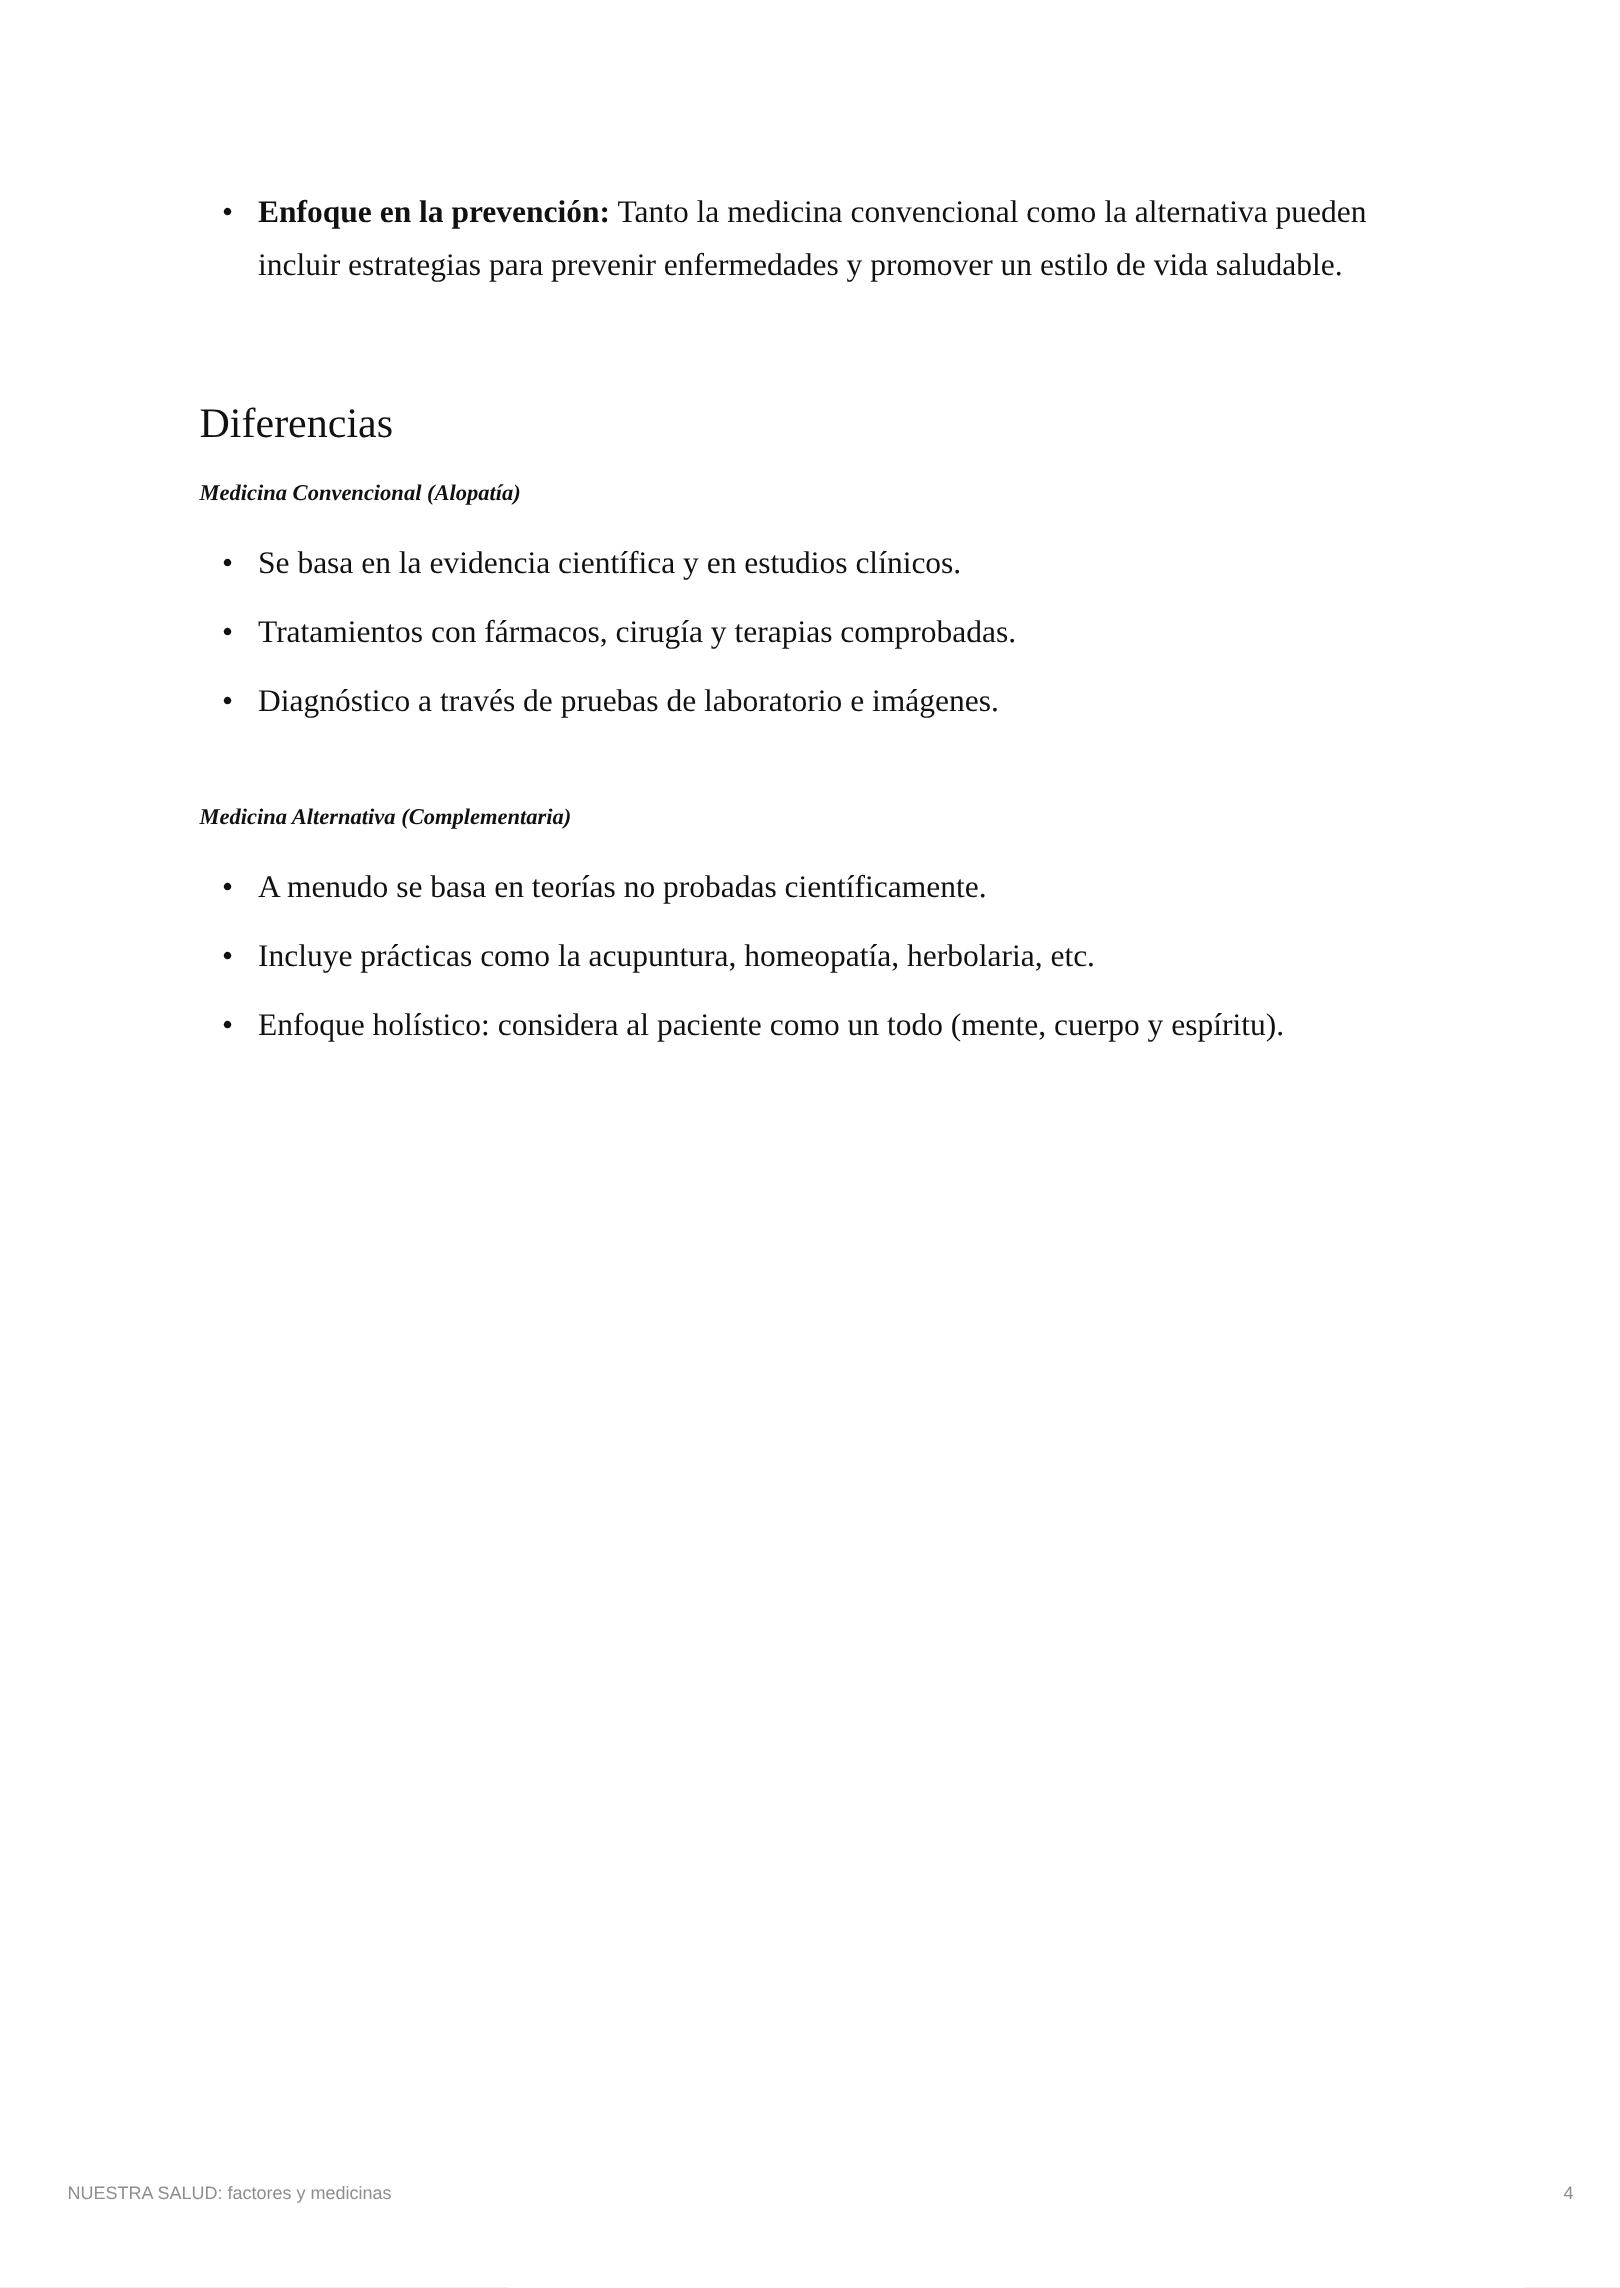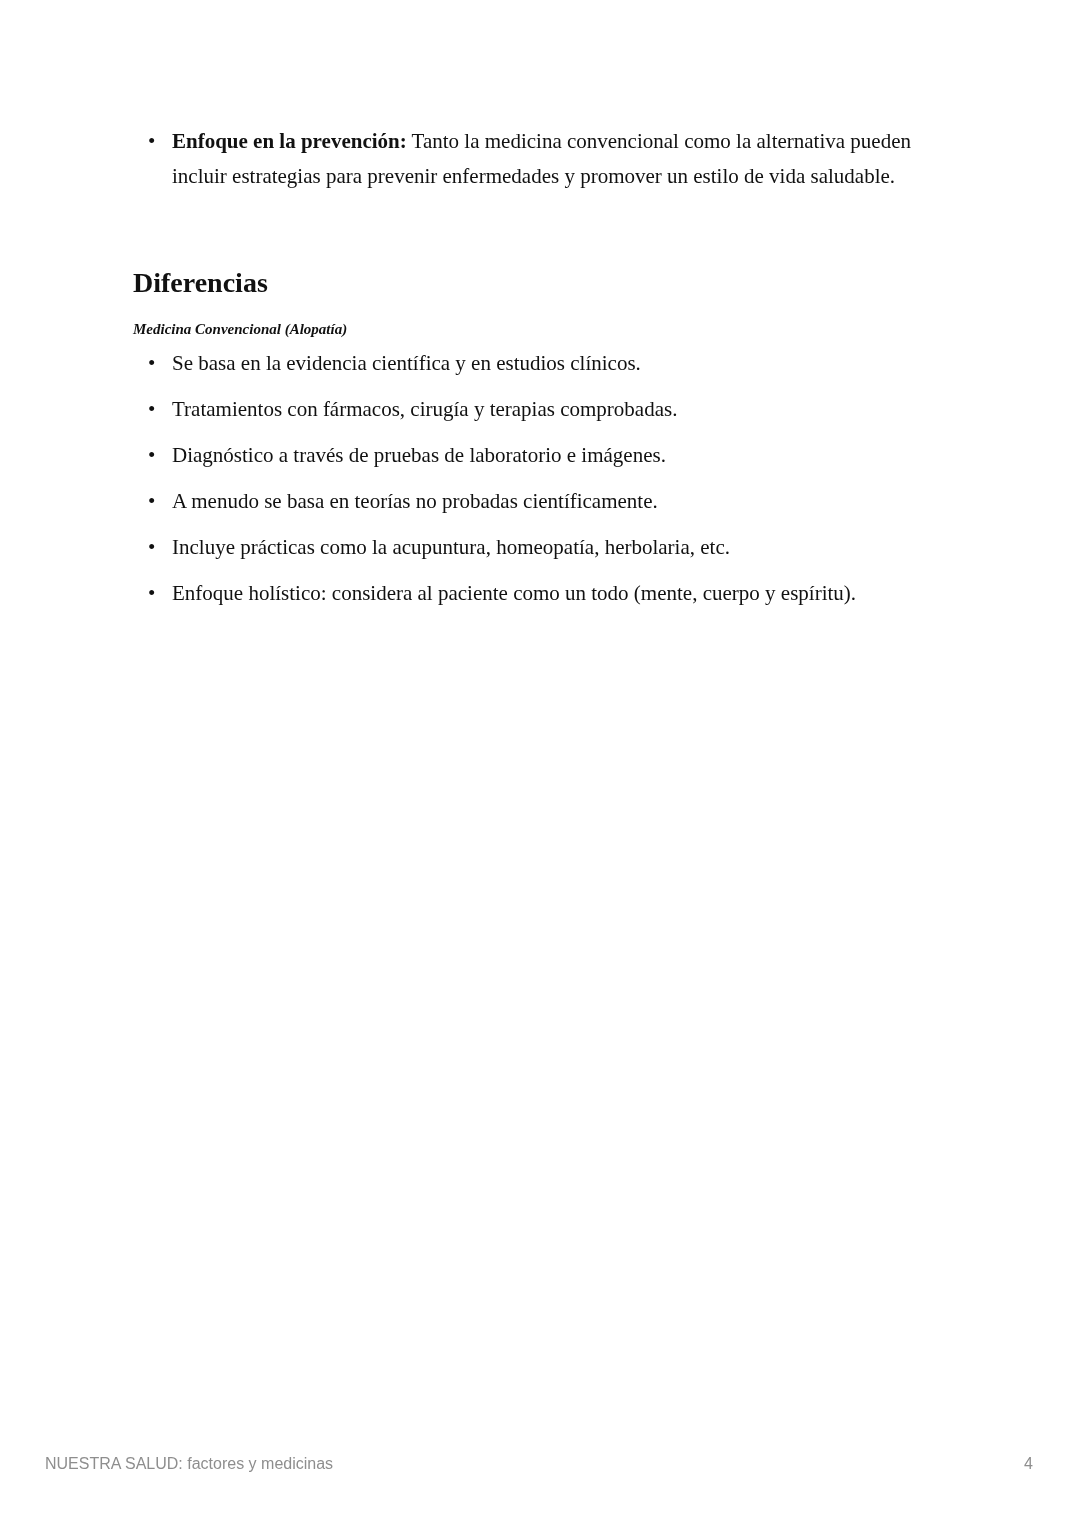--- a/index.html
+++ b/index.html
@@ -35,45 +35,45 @@
     position: absolute;
     left: 15px;
     top: 0;
     font-size: 21px;
     line-height: 35px;
     color: #111111;
   }
   .intro-bold { font-weight: bold; margin-top: 15px; }
   h1.doc-heading {
     font-size: 28px;
-    font-weight: bold;
+    font-weight: normal;
     line-height: 1.2;
     margin: 72px 0 0 0;
     color: #111111;
   }
   h2.doc-subheading {
     font-size: 15px;
     font-weight: bold;
     font-style: italic;
     line-height: 26px;
     margin: 16px 0 0 0;
     color: #111111;
   }
-  .section ul.bullets { margin-top: 4px; }
+  .section ul.bullets { margin-top: 16px; }
   .section-2 h2.doc-subheading { margin-top: 47px; }
   .footer {
     position: absolute;
     top: 1455px;
     left: 45px;
-    right: 47px;
+    right: 31px;
     display: flex;
     justify-content: space-between;
     align-items: flex-end;
     font-family: "Liberation Sans", "DejaVu Sans", sans-serif;
-    font-size: 16px;
+    font-size: 12px;
     color: #8e8e8e;
   }
 </style>
 </head>
 <body>
 
 <div class="page">
   <div class="content">
 
     <ul class="bullets intro">
@@ -88,20 +88,21 @@
     <div class="section section-1">
       <h2 class="doc-subheading">Medicina Convencional (Alopatía)</h2>
       <ul class="bullets">
         <li>Se basa en la evidencia científica y en estudios clínicos.</li>
         <li>Tratamientos con fármacos, cirugía y terapias comprobadas.</li>
         <li>Diagnóstico a través de pruebas de laboratorio e imágenes.</li>
       </ul>
     </div>
 
     <div class="section section-2">
+      <h2 class="doc-subheading">Medicina Alternativa (Complementaria)</h2>
       <ul class="bullets">
         <li>A menudo se basa en teorías no probadas científicamente.</li>
         <li>Incluye prácticas como la acupuntura, homeopatía, herbolaria, etc.</li>
         <li>Enfoque holístico: considera al paciente como un todo (mente, cuerpo y espíritu).</li>
       </ul>
     </div>
 
   </div>
 
   <div class="footer">

